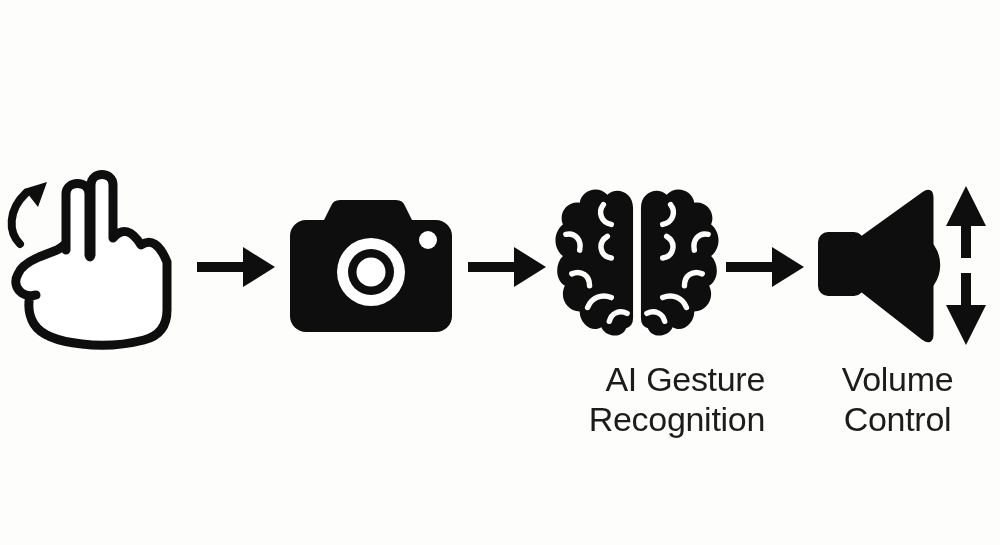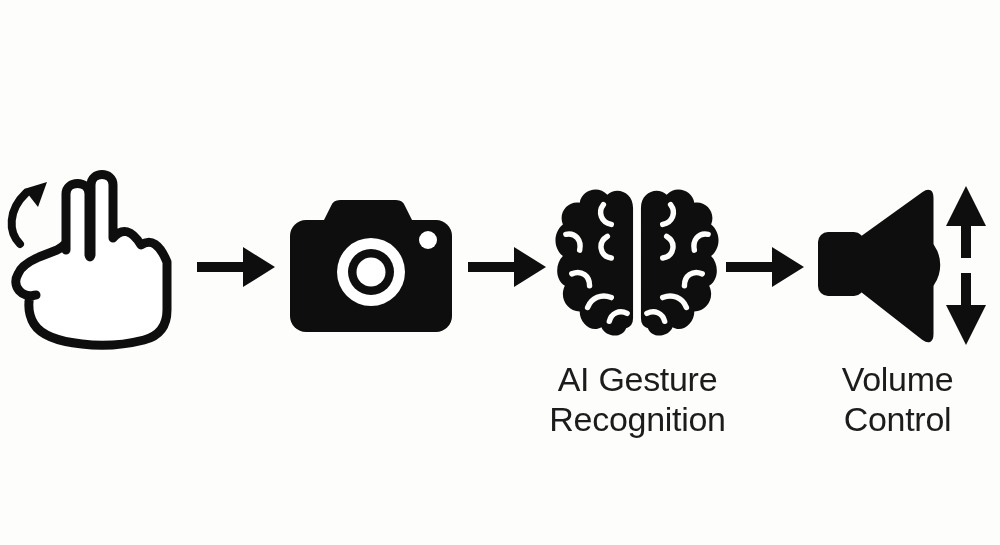--- a/index.html
+++ b/index.html
@@ -14,21 +14,21 @@
   .arrow-2{left:468px;}
   .arrow-3{left:726px;}
   .camera-svg{left:286px;top:194px;width:170px;height:140px;}
   .brain-svg{left:553px;top:180px;width:168px;height:164px;}
   .speaker-svg{left:812px;top:180px;width:185px;height:168px;}
   .caption{
     position:absolute;top:359px;width:255px;
     font-size:34px;line-height:40px;letter-spacing:-0.3px;
     color:#1c1c1c;text-align:center;white-space:pre-line;
   }
-  .caption-ai{left:510px;}
+  .caption-ai{left:510px;text-align:right;}
   .caption-volume{left:770px;}
 </style>
 </head>
 <body>
 
 <div class="canvas">
 
   <svg class="icon hand-svg" viewBox="0 160 200 200">
     <path d="M20,244 C8,232 8,210 26,193" fill="none" stroke="#0e0e0e" stroke-width="8" stroke-linecap="round"></path>
     <path d="M47,182 L24,189 L38,207 Z" fill="#0e0e0e"></path>

